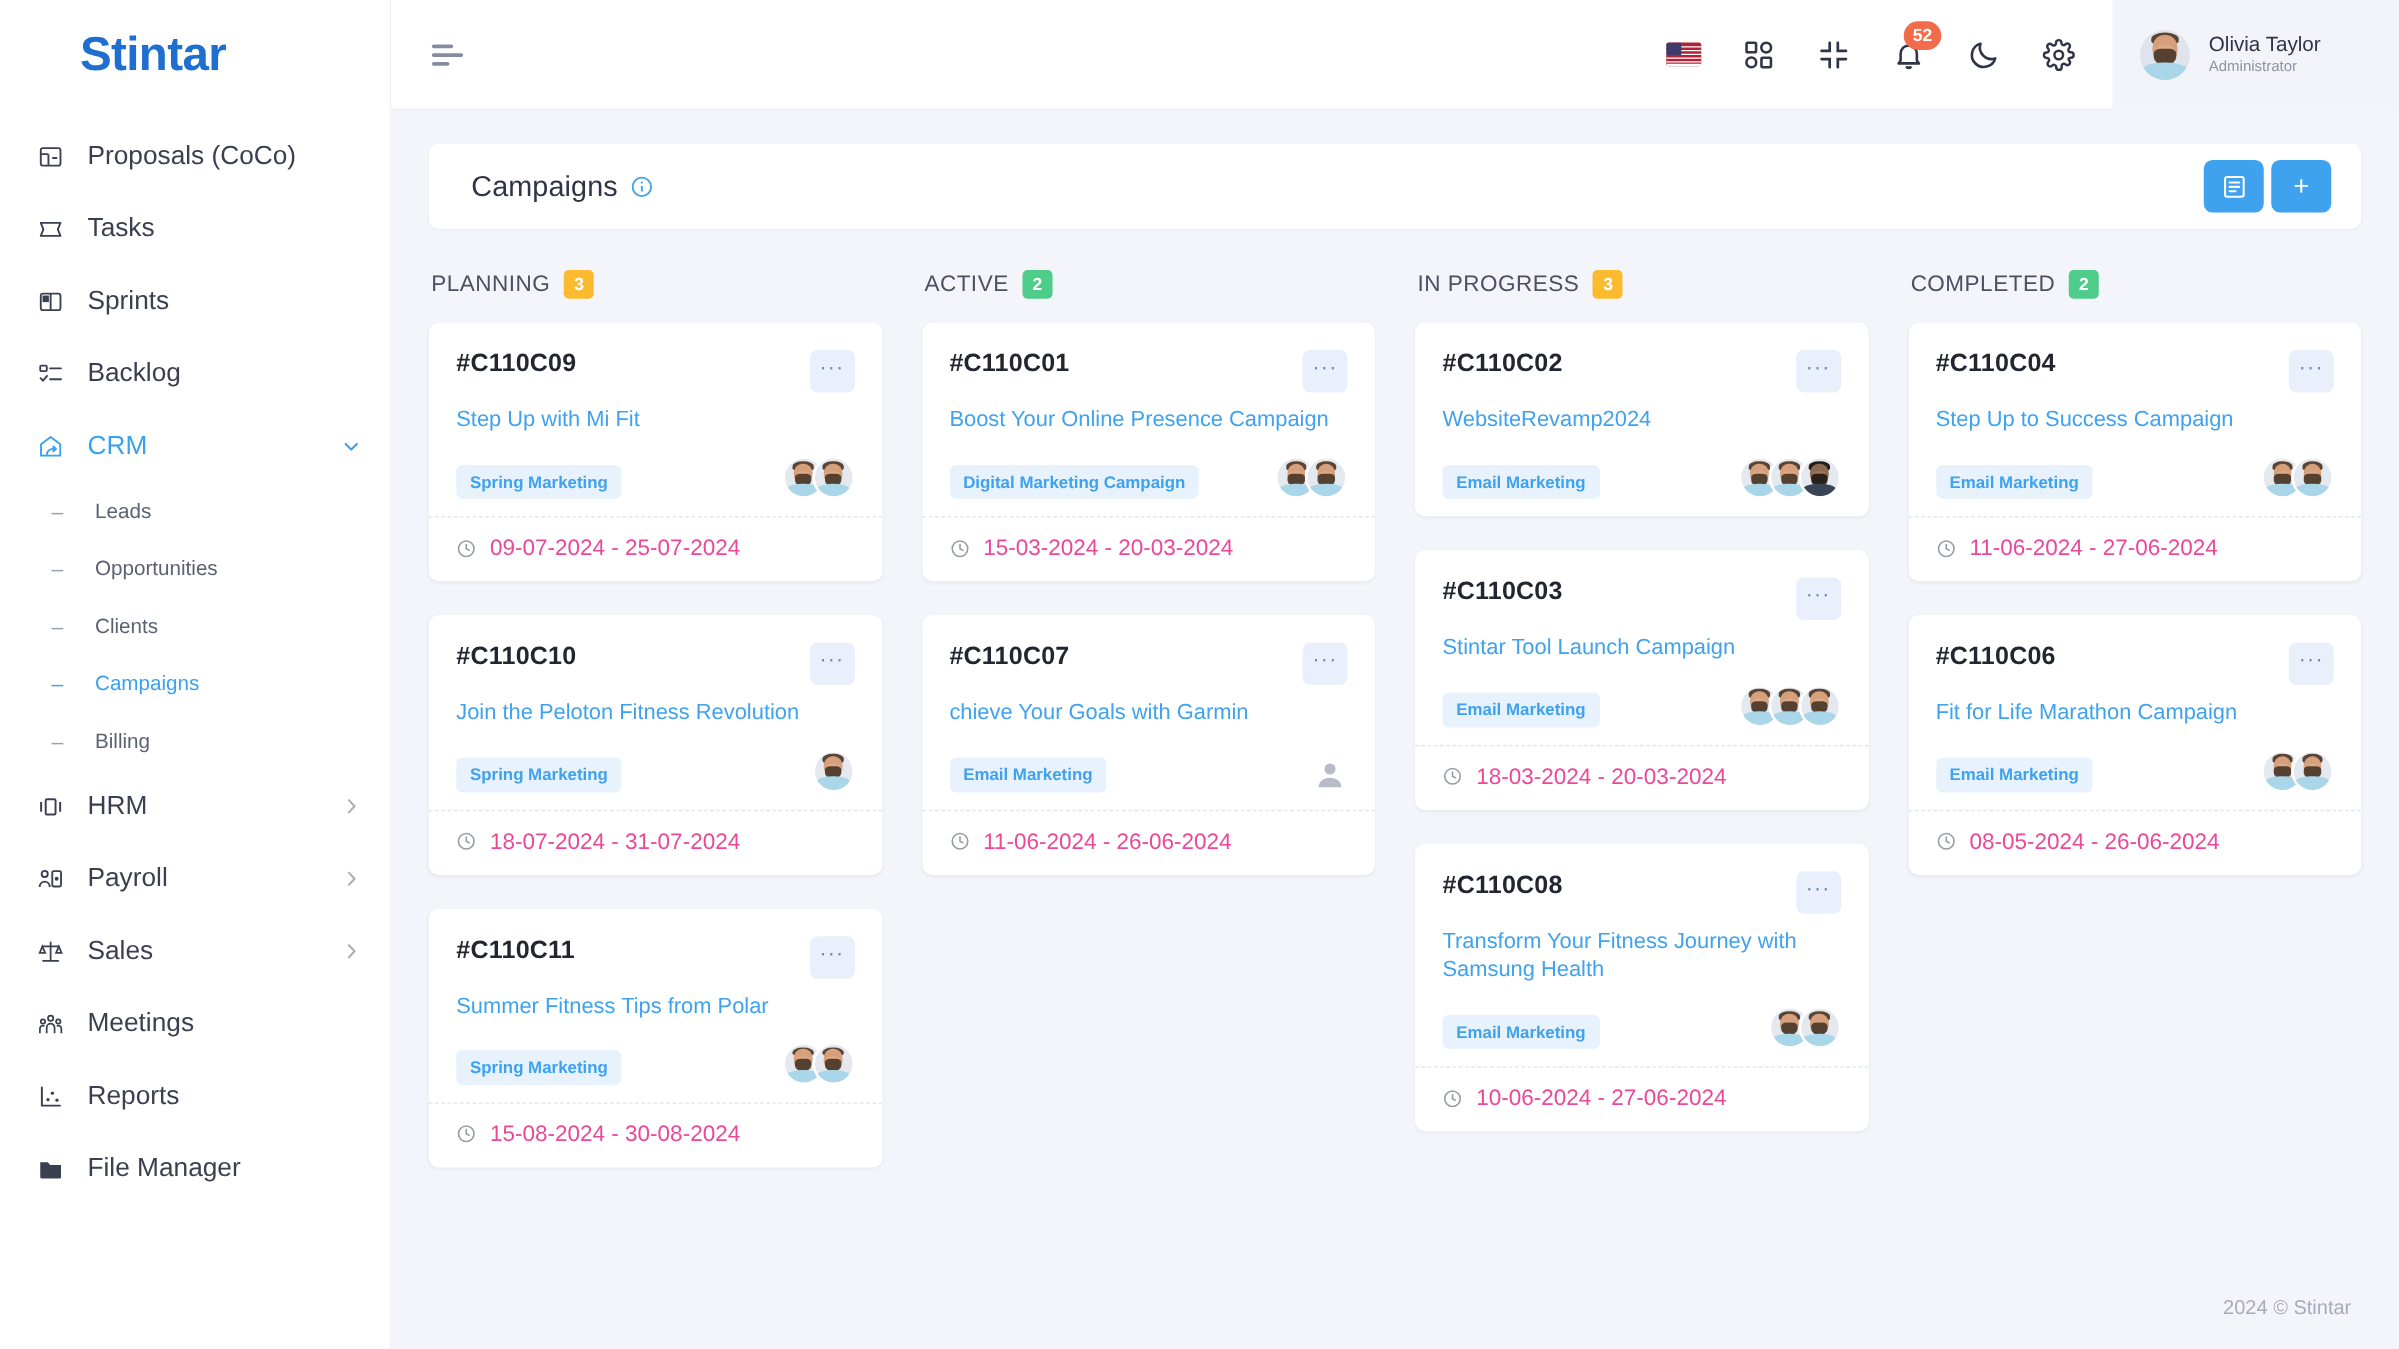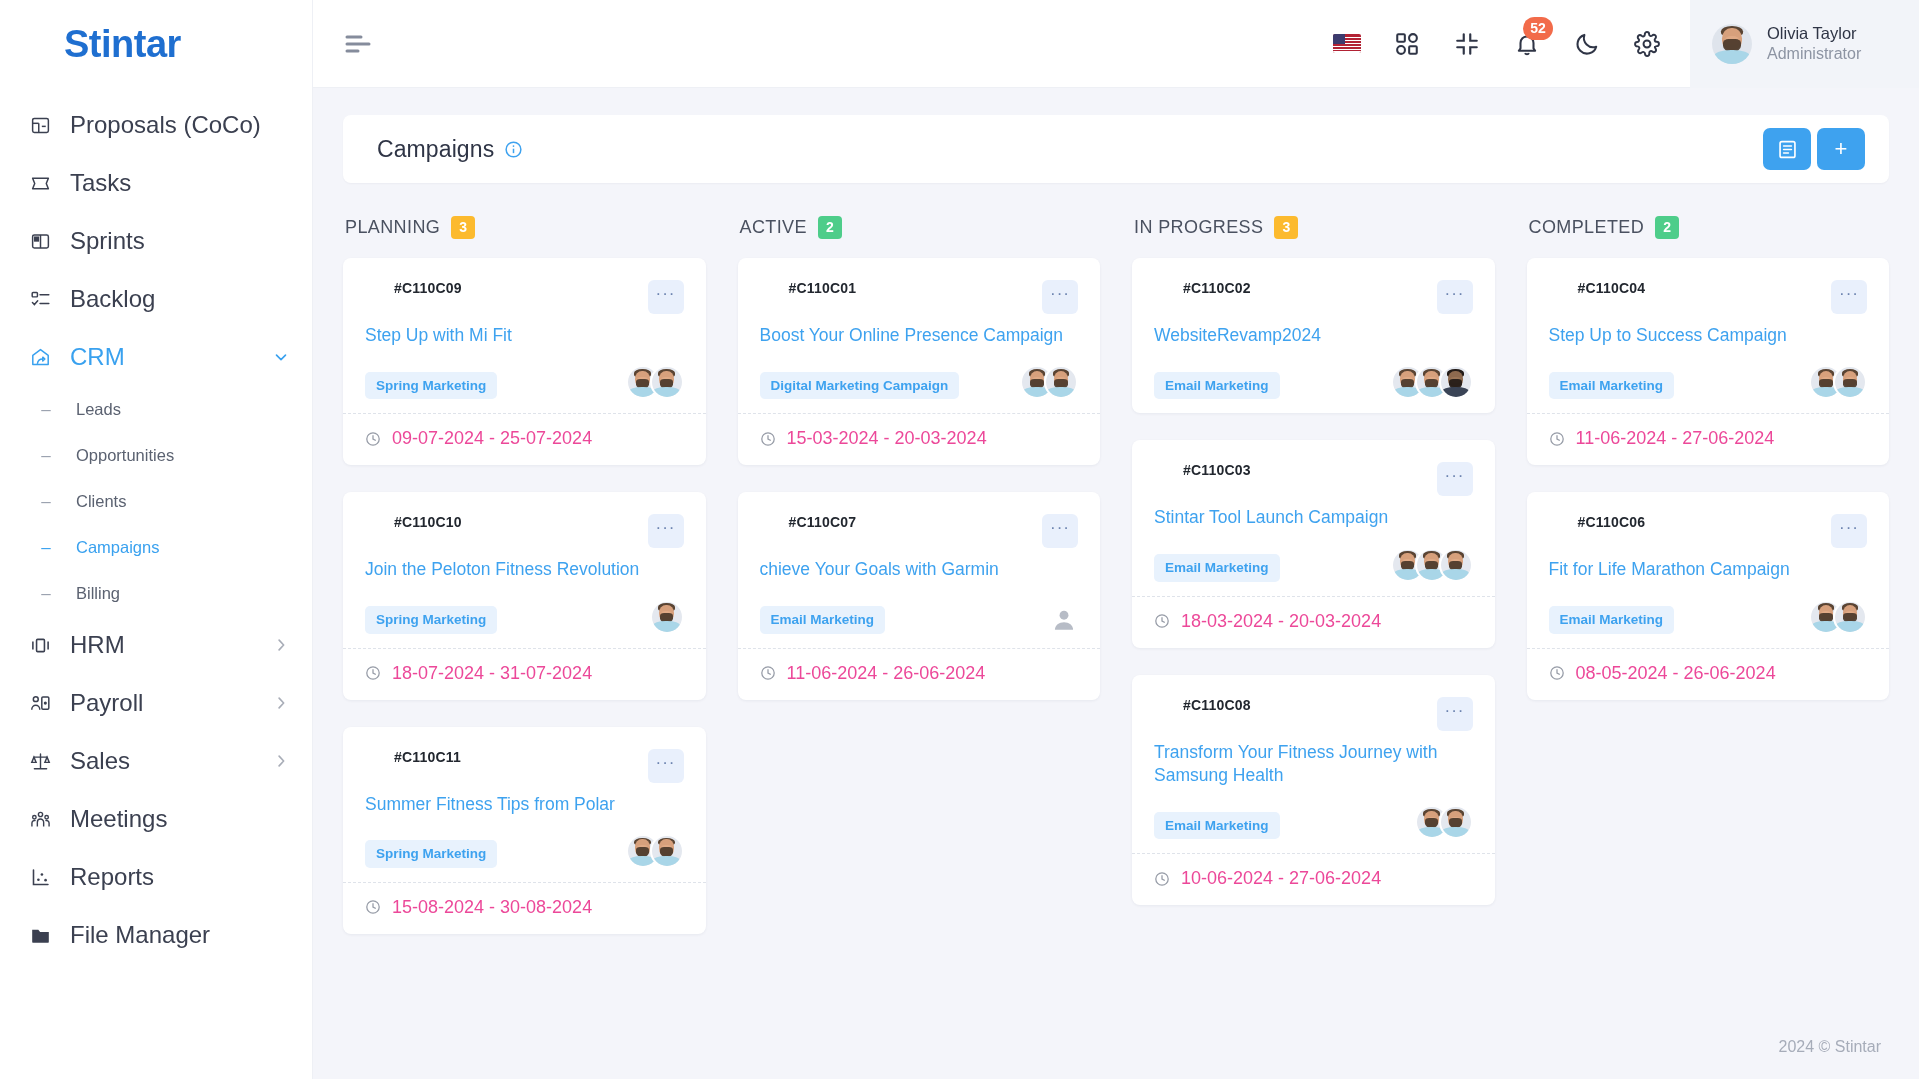--- a/index.html
+++ b/index.html
@@ -24,21 +24,21 @@
     padding-left: 64px;
   }
   .brand-text {
     font-size: 38px; font-weight: bold; letter-spacing: -0.5px;
     color: #1f6fd0;
   }
   .nav { flex: 1; padding-top: 8px; }
   .nav-item {
     display: flex; align-items: center; gap: 18px;
     height: 58px; padding: 0 22px 0 28px;
-    color: #3b4050; font-size: 24px;
+    color: #3b4050; font-size: 21px;
     cursor: pointer; position: relative;
   }
   .nav-item.active { color: #39a1ef; }
   .nav-item .ico {
     width: 24px; height: 24px; display: flex;
     align-items: center; justify-content: center; flex: 0 0 24px;
   }
   .nav-item .ico svg { width: 21px; height: 21px; display: block; }
   .nav-label { flex: 1; white-space: nowrap; }
   .chev { width: 18px; height: 18px; flex: 0 0 18px; opacity: .65; }
@@ -97,21 +97,21 @@
     display: flex; align-items: center; gap: 15px;
     background: #f2f4f9; height: 88px; padding: 0 28px 0 22px;
     min-width: 229px; cursor: pointer;
   }
   .avatar-lg {
     width: 40px; height: 40px; border-radius: 50%;
     background: #dfe4ec; overflow: hidden; position: relative; flex: 0 0 40px;
   }
   .pf-text { display: flex; flex-direction: column; line-height: 1.25; }
   .pf-name { font-size: 16.5px; color: #2f3546; }
-  .pf-role { font-size: 16px; color: #8d94a3; }
+  .pf-role { font-size: 12px; color: #8d94a3; }
 
   
   .content { flex: 1; overflow: hidden; padding: 27px 30px 0 30px; position: relative; }
 
   .page-card {
     background: #ffffff; border-radius: 8px;
     height: 68px; display: flex; align-items: center;
     padding: 0 24px 0 34px; margin-bottom: 27px;
     box-shadow: 0 1px 2px rgba(20,30,60,.04);
   }
@@ -144,21 +144,21 @@
   .cnt-yellow { background: #fcba2e; }
   .cnt-green { background: #4ecd8a; }
 
   .card {
     background: #ffffff; border-radius: 8px; margin-bottom: 27px;
     box-shadow: 0 1px 3px rgba(20,30,60,.06);
     overflow: hidden;
   }
   .card-body { padding: 22px 22px 14px 22px; }
   .card-row1 { display: flex; align-items: flex-start; justify-content: space-between; }
-  .card-id { font-size: 14px; font-weight: bold; color: #22272f; letter-spacing: .2px; margin-left: 29px; }
+  .card-id { font-size: 20px; font-weight: bold; color: #22272f; letter-spacing: .2px; }
   .dots-btn {
     width: 36px; height: 34px; border-radius: 6px;
     background: #e9f0fc; color: #6d84b0; border: none; cursor: pointer;
     font-size: 17px; letter-spacing: 1px; line-height: 1;
     display: flex; align-items: center; justify-content: center;
     padding-bottom: 7px;
   }
   .card-name {
     margin-top: 10px; font-size: 17.5px; color: #3ea2ef;
     line-height: 1.33; cursor: pointer;

